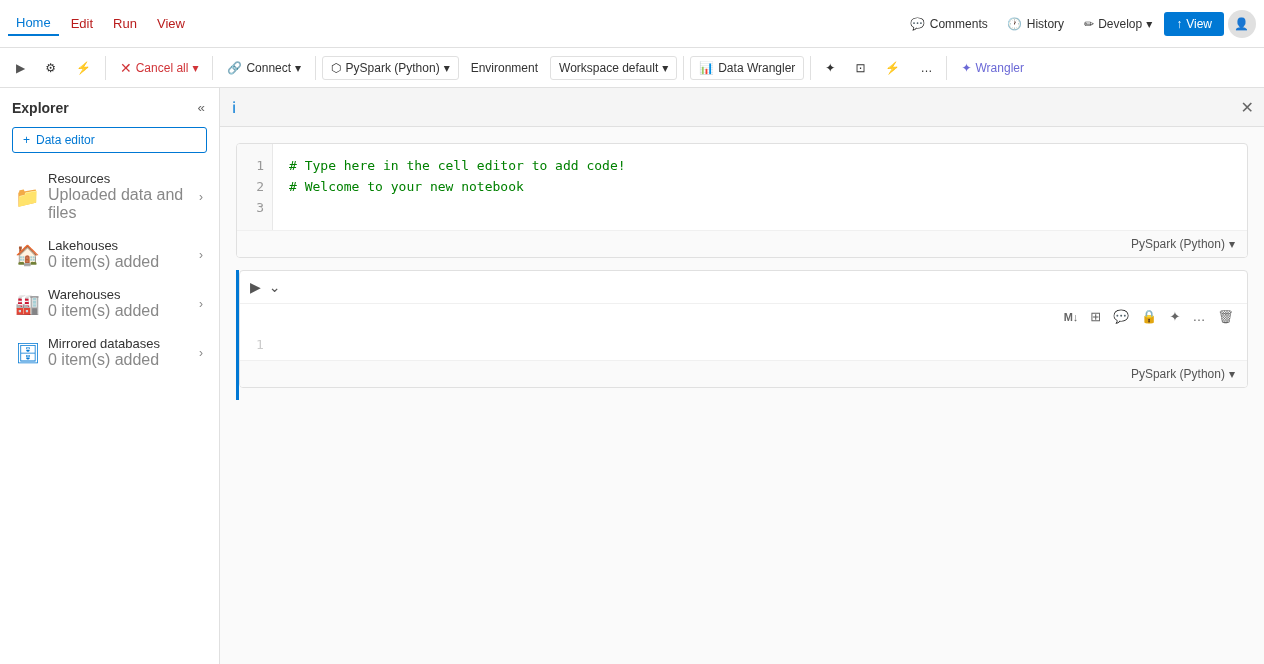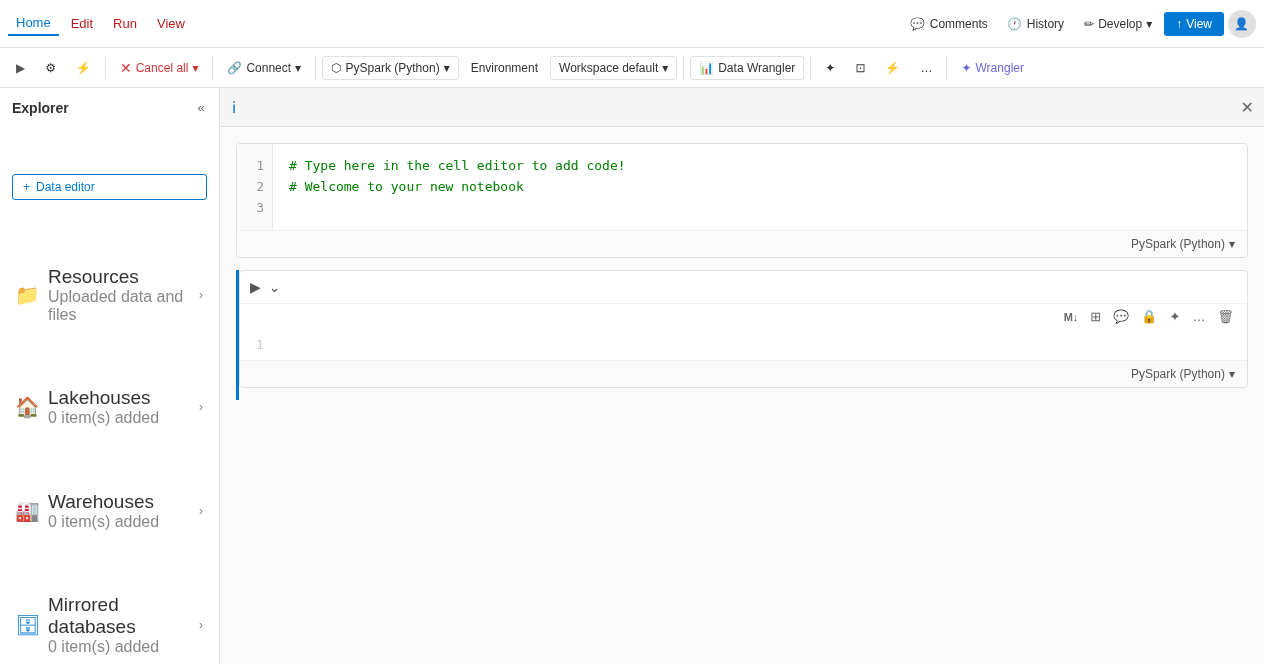--- a/index.html
+++ b/index.html
@@ -47,21 +47,20 @@
     
     .main-layout {
       display: flex; flex: 1; overflow: hidden;
     }
 
     
     .sidebar {
       width: 220px; min-width: 220px; background: #fff;
       border-right: 1px solid #e0e0e0; display: flex; flex-direction: column;
       overflow: hidden;
-      justify-content: space-between;
     }
     .sidebar-header {
       display: flex; align-items: center; justify-content: space-between;
       padding: 10px 12px; font-weight: 600; font-size: 14px;
     }
     .sidebar-collapse-btn {
       border: none; background: transparent; cursor: pointer; padding: 2px;
       color: #666;
     }
     .add-datasource-btn {
@@ -72,21 +71,21 @@
     }
     .sidebar-item {
       display: flex; align-items: center; padding: 8px 12px;
       cursor: pointer; border-radius: 3px; margin: 0 4px;
     }
     .sidebar-item-icon {
       width: 24px; height: 24px; margin-right: 8px; flex-shrink: 0;
       display: flex; align-items: center; justify-content: center;
     }
     .sidebar-item-info { flex: 1; }
-    .sidebar-item-name { font-size: 19px; font-weight: 500; color: #333; }
+    .sidebar-item-name { font-size: 13px; font-weight: 500; color: #333; }
     .sidebar-item-sub { font-size: 16px; color: #888; }
     .sidebar-item-chevron { color: #888; font-size: 12px; }
 
     
     .notification-bar {
       display: flex; align-items: center; gap: 8px;
       background: #f5f5f5; border-bottom: 1px solid #e0e0e0;
       padding: 8px 12px; font-size: 12px; position: relative;
     }
     .notification-bar .info-icon { color: #0078d4; font-size: 16px; flex-shrink: 0; }

